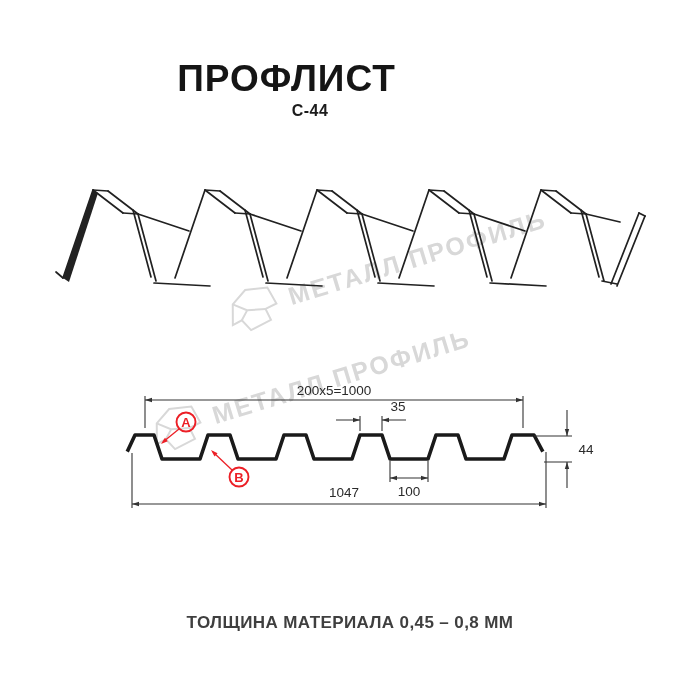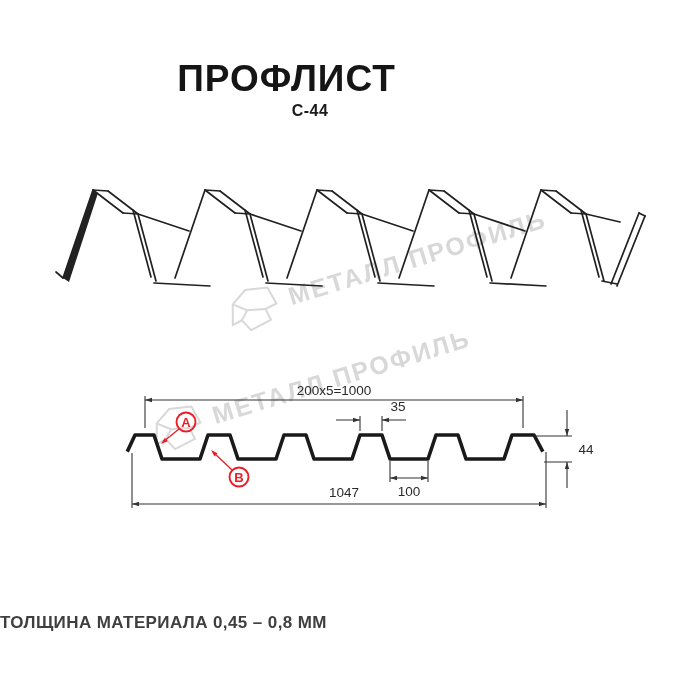--- a/index.html
+++ b/index.html
@@ -2,21 +2,21 @@
 <html><head>
 <meta charset="utf-8">
 <style>
   html,body{margin:0;padding:0;background:#ffffff;}
   #page{position:relative;width:700px;height:700px;background:#ffffff;overflow:hidden;
         font-family:"Liberation Sans",sans-serif;}
   .title{position:absolute;top:58px;left:0;width:573px;text-align:center;
          font-size:37px;font-weight:700;letter-spacing:1px;color:#151515;}
   .subtitle{position:absolute;top:102px;left:0;width:620px;text-align:center;
             font-size:16px;font-weight:700;letter-spacing:.5px;color:#1b1b1b;}
-  .footer{position:absolute;top:613px;left:0;width:700px;
+  .footer{position:absolute;top:613px;left:0;width:700px;text-align:center;
           font-size:17px;font-weight:700;letter-spacing:.4px;color:#3f3f3f;}
   .wm{position:absolute;display:flex;align-items:center;gap:10px;
       transform:rotate(-17deg);transform-origin:0 50%;
       color:#d8d8d8;font-weight:700;font-size:25px;letter-spacing:2px;
       white-space:nowrap;z-index:1;}
   .wm svg{flex:0 0 auto;}
   .draw{position:absolute;z-index:2;}
   .ln{stroke:#212121;stroke-width:1.7;fill:none;stroke-linecap:round;stroke-linejoin:round;}
   .prof{stroke:#1a1a1a;stroke-width:3.6;fill:none;stroke-linejoin:round;stroke-linecap:square;}
   .thin{stroke:#333;stroke-width:1.1;fill:none;}

